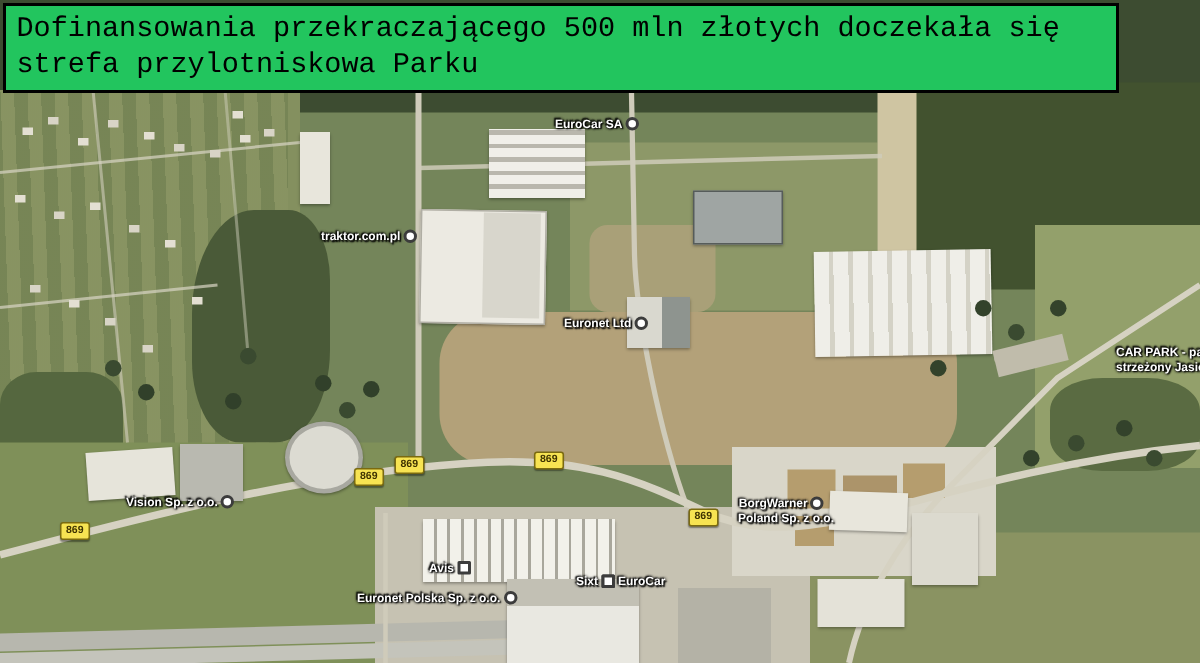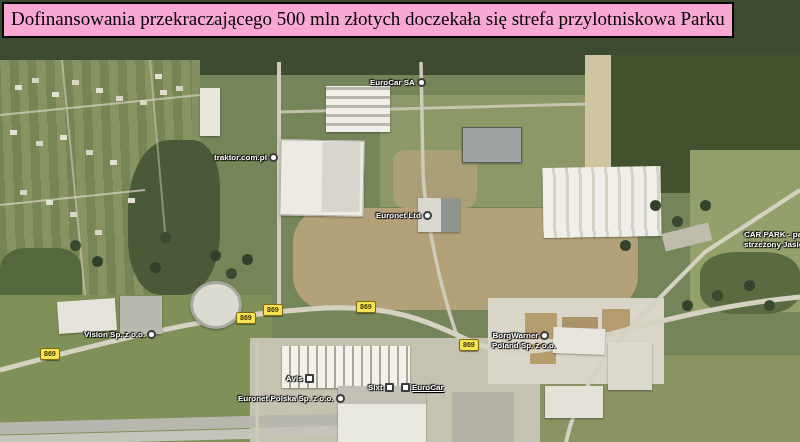--- a/index.html
+++ b/index.html
@@ -19,23 +19,23 @@
   .mlabel.center{text-align:center;}
   .poi{display:inline-block;width:5px;height:5px;background:#fff;
        border:2px solid #3c3c3c;border-radius:50%;vertical-align:middle;margin-left:2px;}
   .poi.sq{border-radius:1px;}
   .poi.pre{margin-left:0;margin-right:2px;}
   
   .shield{position:absolute;background:#f7e352;border:1px solid #7a6a10;border-radius:2px;
           color:#3f3300;font-size:7px;font-weight:bold;line-height:8px;padding:1px 3px;
           z-index:25;box-shadow:0 1px 1px rgba(0,0,0,.4);}
   
-  #caption{position:absolute;left:2px;top:2px;width:714px;background:#f9a8d4;
-           border:2px solid #000;padding:3px 7px 5px 7px;z-index:50;
-           font-family:Liberation Serif, serif;font-size:19px;line-height:24px;color:#000;}
+  #caption{position:absolute;left:2px;top:2px;width:714px;background:#22c55e;
+           border:2px solid #000;padding:3px 19px 5px 7px;z-index:50;
+           font-family:Liberation Mono, monospace;font-size:19px;line-height:24px;color:#000;}
   
   .houses{position:absolute;left:0;top:0;width:7px;height:5px;background:transparent;z-index:5;}
   .trees{position:absolute;left:0;top:0;width:11px;height:11px;border-radius:50%;
          background:transparent;z-index:5;}
 </style>
 </head>
 <body>
 
 <div id="stage">
 
@@ -140,25 +140,25 @@
 
     <div class="mlabel center" style="left:492px;top:331px;width:58px;">
       <div><span>BorgWarner</span><span class="poi"></span></div>
       <div>Poland Sp. z o.o.</div>
     </div>
 
     <div class="mlabel" style="left:286px;top:374px;">
       <span>Avis</span><span class="poi sq"></span>
     </div>
 
-    <div class="mlabel" style="left:368px;top:383px;">
+    <div class="mlabel" style="left:384px;top:383px;">
       <span>Sixt</span><span class="poi sq"></span>
     </div>
 
-    <div class="mlabel" style="left:401px;top:383px;text-decoration:underline;">
+    <div class="mlabel" style="left:401px;top:383px;">
       <span class="poi sq pre"></span><span>EuroCar</span>
     </div>
 
     <div class="mlabel" style="left:238px;top:394px;">
       <span>Euronet Polska Sp. z o.o.</span><span class="poi"></span>
     </div>
 
   </div>
 
   <div id="caption">

